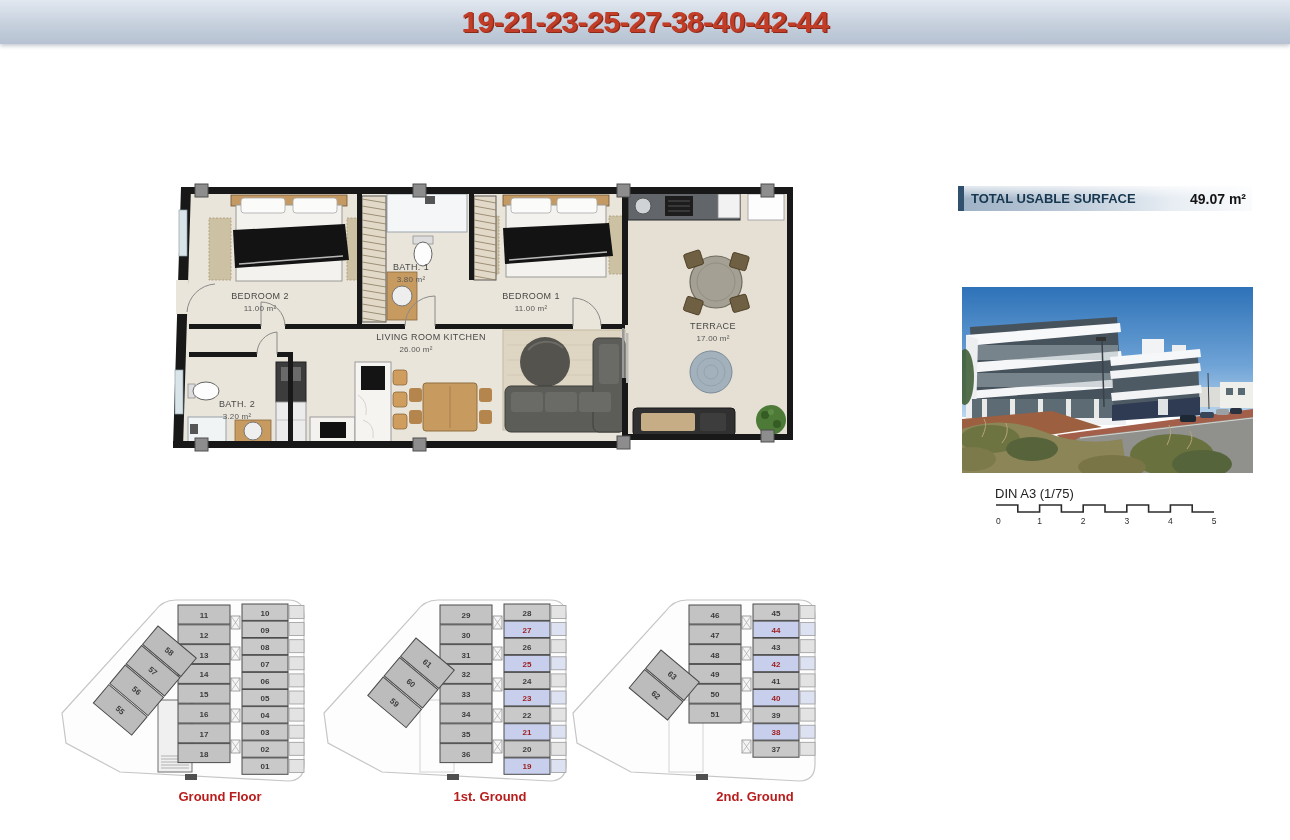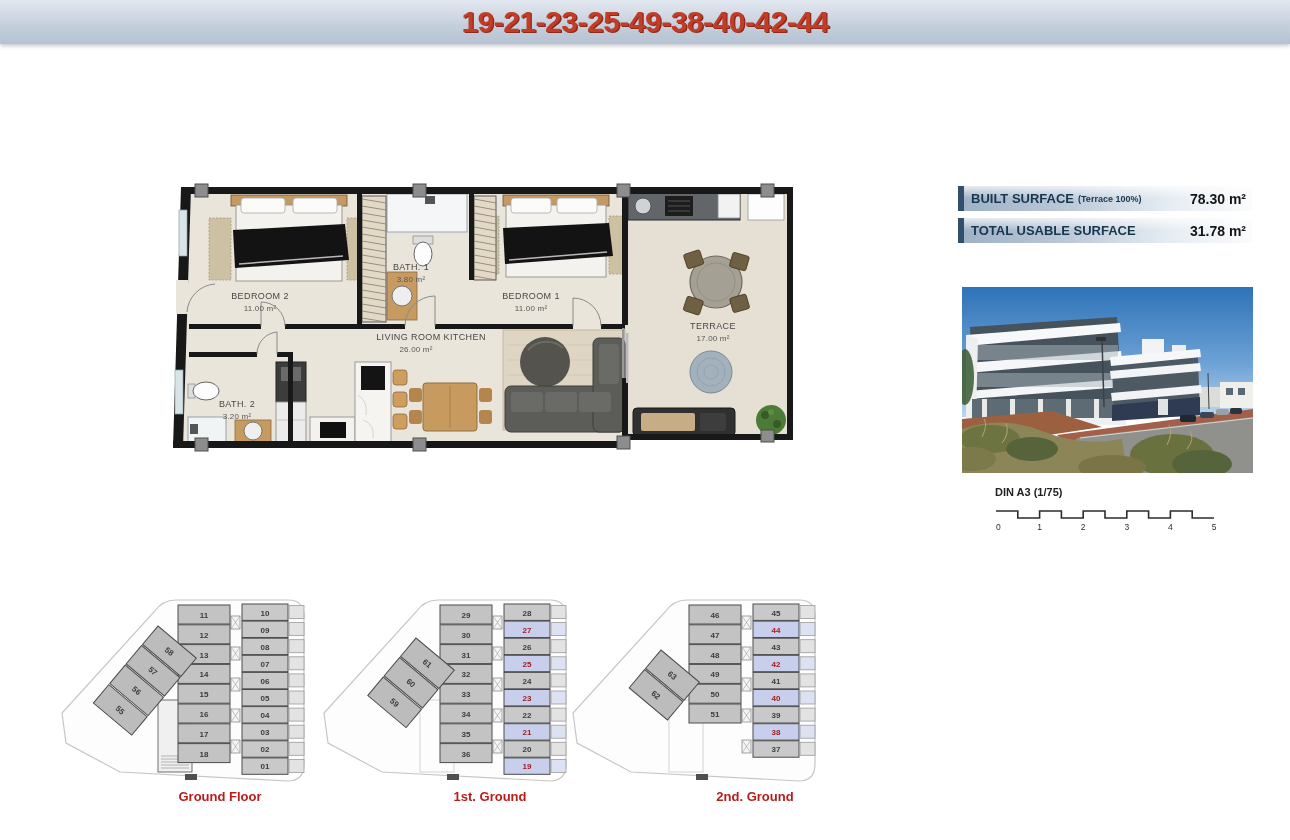--- a/index.html
+++ b/index.html
@@ -24,36 +24,36 @@
     background:linear-gradient(180deg,rgba(255,255,255,.75) 0%,rgba(255,255,255,0) 50%),
                linear-gradient(90deg,#9fb2c6 0%,#bac8d7 35%,#e7edf3 72%,#fafbfc 100%);
   }
   .surf-label{font-weight:bold;color:#17374f;font-size:13px;padding-left:7px;white-space:nowrap}
   .surf-note{font-size:9px;font-weight:bold;color:#17374f;margin-left:4px;font-style:normal}
   .surf-value{margin-left:auto;font-size:14px;font-weight:bold;color:#141414;padding-right:6px;white-space:nowrap}
   
   .photo{position:absolute;left:962px;top:287px;width:291px;height:186px}
   .plan{position:absolute;left:173px;top:180px;width:632px;height:292px}
   .scale{position:absolute;left:995px;top:486px;width:224px}
-  .scale-label{font-size:11px;font-weight:700;color:#222;margin-bottom:10px}
+  .scale-label{font-size:13px;font-weight:400;color:#222;margin-bottom:1px}
   
   .floor{position:absolute;top:596px;width:258px;height:190px}
   .floor-label{
     position:absolute;top:789px;width:258px;text-align:center;padding-left:66px;
     box-sizing:border-box;font-size:13px;font-weight:bold;color:#b91c1c;
   }
   svg{font-family:"Liberation Sans",sans-serif}
   .rlabel{font-size:9px;fill:#474747;letter-spacing:.4px}
   .rarea{font-size:8px;fill:#575757;letter-spacing:.2px}
 </style>
 </head>
 <body>
 
 <div class="header">
-  <span class="t2">19-21-23-25-49-38-40-42-44</span>
+  <span class="t2">19-21-23-25-27-38-40-42-44</span>
 </div>
 
 <div class="plan">
 <svg id="plan-svg" width="632" height="292" viewBox="0 0 632 292">
 
   <polygon points="16,12 452,12 452,264 6,264" fill="#eae5da"></polygon>
   <rect x="452" y="12" width="166" height="246" fill="#e6e0d4"></rect>
 
   <g>
     <rect x="330" y="150" width="122" height="100" fill="#ded6c3" stroke="#c4baa2" stroke-width="1"></rect>
@@ -228,28 +228,23 @@
     <text class="rlabel" x="540" y="149">TERRACE</text>
     <text class="rarea" x="540" y="161">17.00 m²</text>
   </g>
 <path d="M189,19 L213,23 M189,26 L213,30 M189,33 L213,37 M189,40 L213,44 M189,47 L213,51 M189,54 L213,58 M189,61 L213,65 M189,68 L213,72 M189,75 L213,79 M189,82 L213,86 M189,89 L213,93 M189,96 L213,100 M189,103 L213,107 M189,110 L213,114 M189,117 L213,121 M189,124 L213,128 M189,131 L213,135 M189,138 L213,142 " stroke="#8a7c60" stroke-width=".8" fill="none"></path>
       <path d="M301,19 L323,23 M301,26 L323,30 M301,33 L323,37 M301,40 L323,44 M301,47 L323,51 M301,54 L323,58 M301,61 L323,65 M301,68 L323,72 M301,75 L323,79 M301,82 L323,86 M301,89 L323,93 M301,96 L323,100 " stroke="#8a7c60" stroke-width=".8" fill="none"></path>
     </svg>
 </div>
 
 <div class="surf">
   <div class="surf-row">
-    <span class="surf-label">BUILT SURFACE</span>
-    <span class="surf-note">(Terrace 100%)</span>
-    <span class="surf-value">78.30 m²</span>
-  </div>
-  <div class="surf-row">
     <span class="surf-label">TOTAL USABLE SURFACE</span>
     <span class="surf-note"></span>
-    <span class="surf-value">31.78 m²</span>
+    <span class="surf-value">49.07 m²</span>
   </div>
 </div>
 
 <div class="photo">
 <svg width="291" height="186" viewBox="0 0 291 186">
   <defs>
     <linearGradient id="skyg" x1="0" y1="0" x2="0" y2="1">
       <stop offset="0" stop-color="#2e72b8"></stop>
       <stop offset=".6" stop-color="#6ea3d6"></stop>
       <stop offset="1" stop-color="#bdd6ec"></stop>

